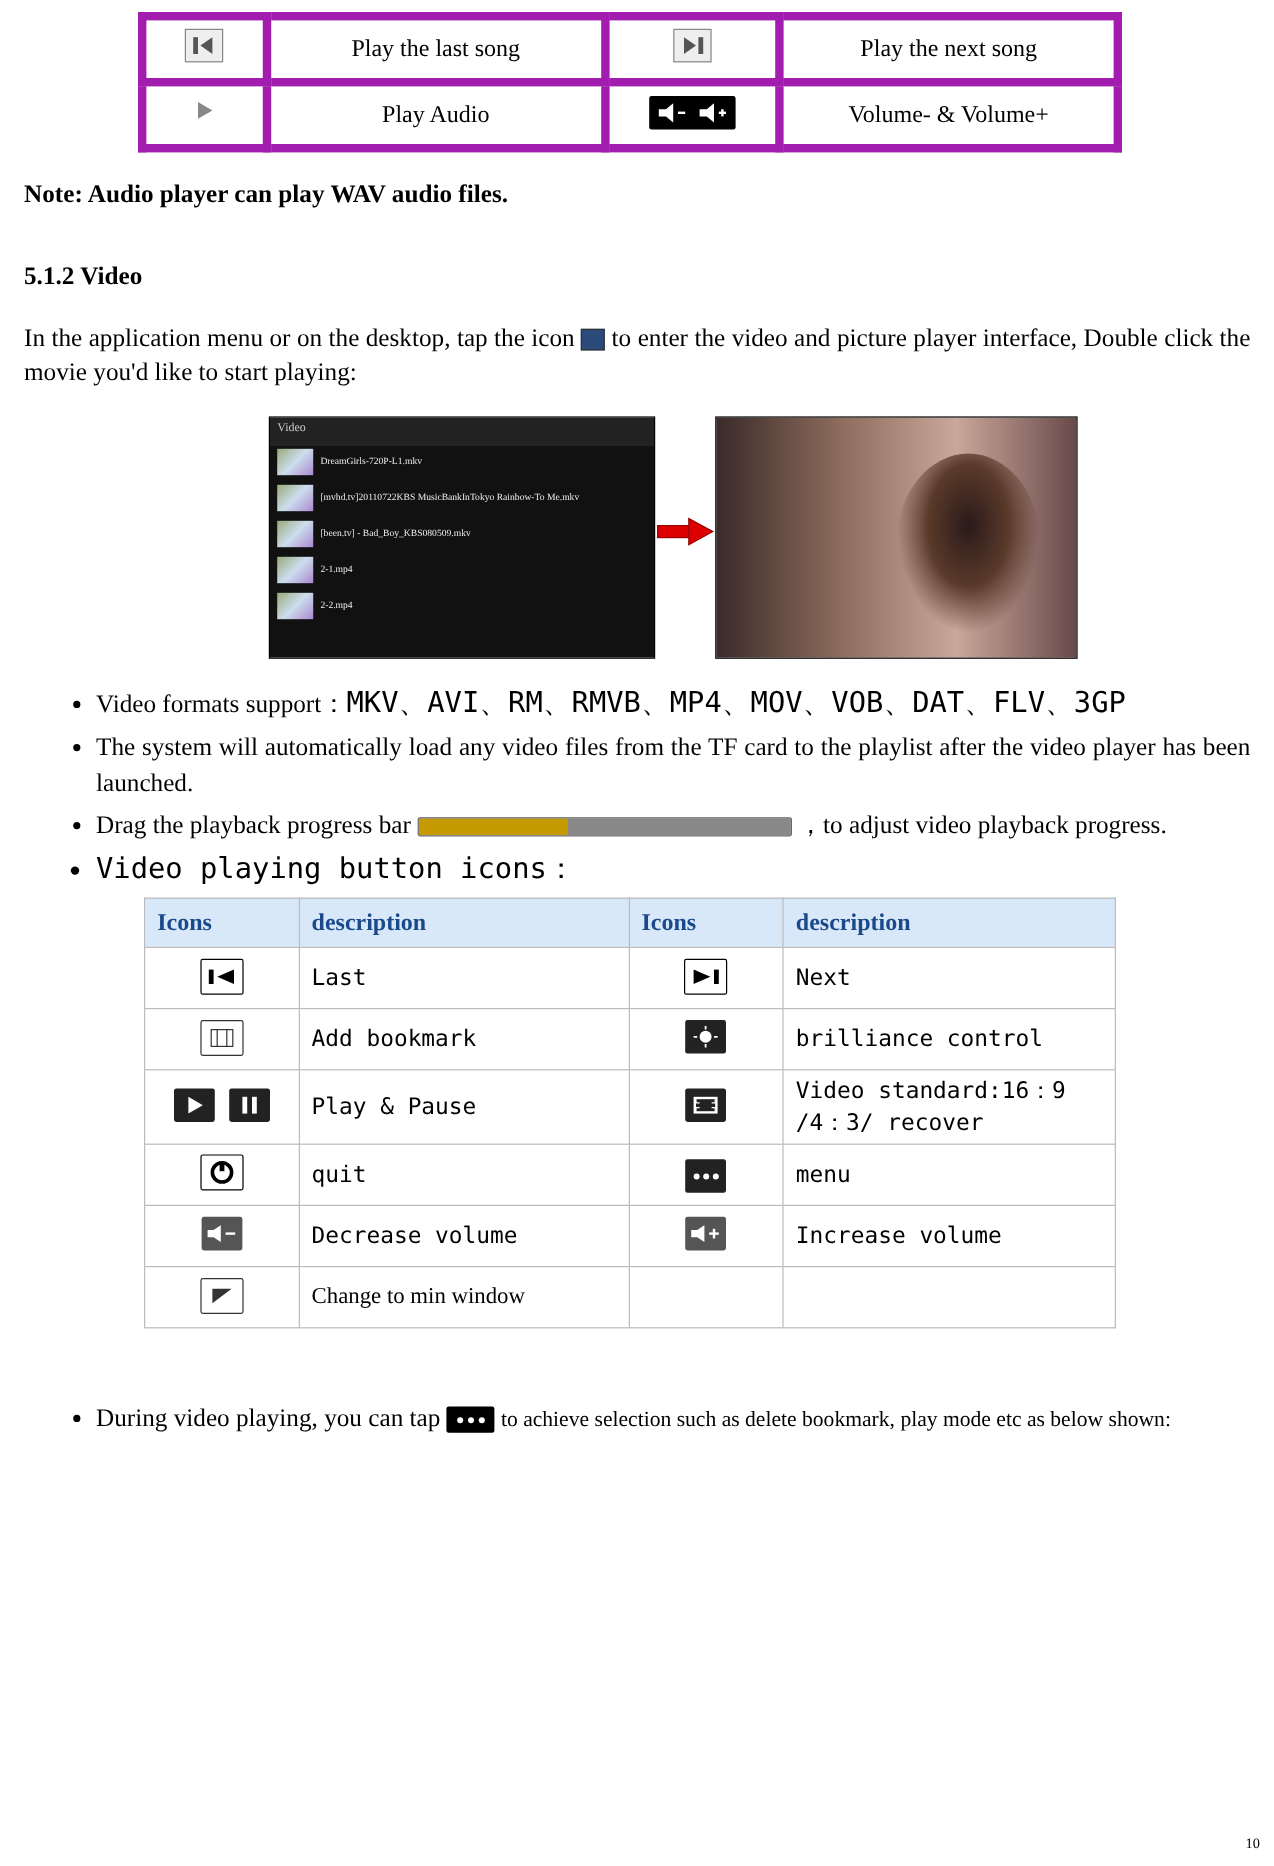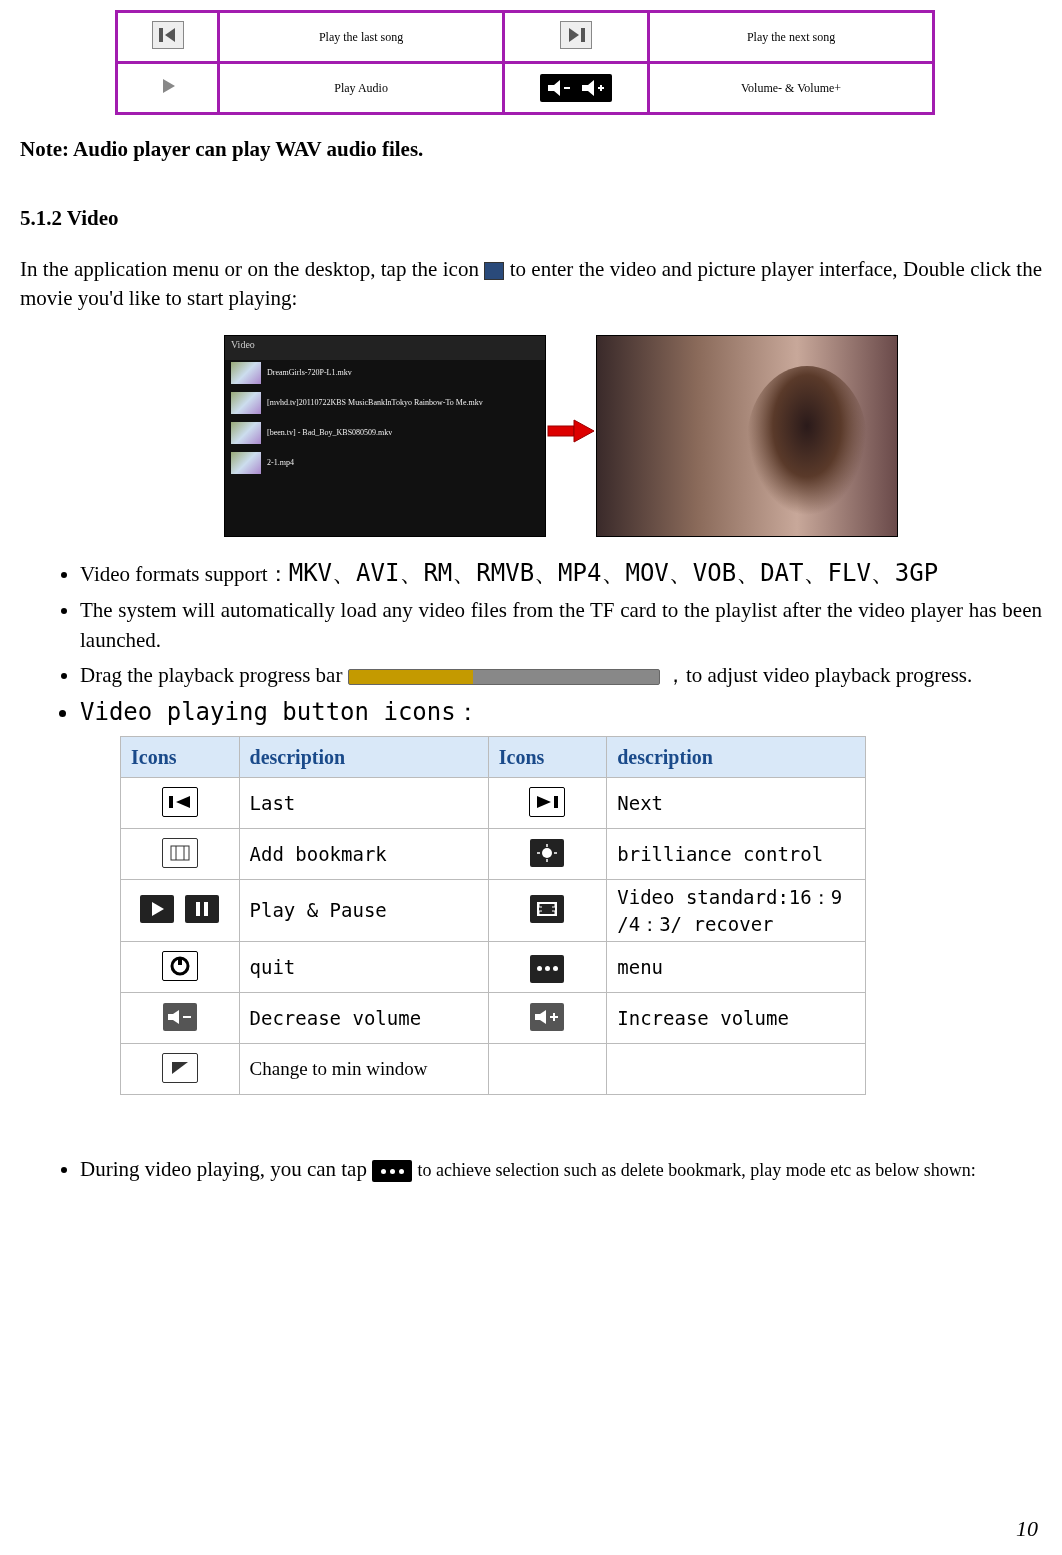--- a/index.html
+++ b/index.html
@@ -10,25 +10,25 @@
     width: 1022px;
     color: #000;
     line-height: 1.4;
   }
   table.audio-table {
     border-collapse: collapse;
     width: 820px;
     margin-left: 95px;
   }
   table.audio-table td {
-    border: 3px solid #a21caf;
+    border: 7px solid #a21caf;
     height: 46px;
     text-align: center;
     vertical-align: middle;
-    font-size: 12px;
+    font-size: 20px;
   }
   table.audio-table td.c1 { width: 90px; }
   table.audio-table td.c2 { width: 260px; }
   table.audio-table td.c3 { width: 130px; }
   table.audio-table td.c4 { width: 260px; }
   .note {
     font-weight: bold;
     margin-top: 20px;
   }
   h3 {
@@ -120,21 +120,21 @@
     display: inline-block;
     width: 310px;
     height: 14px;
     border: 1px solid #666;
     vertical-align: middle;
     background: linear-gradient(to right, #c49a00 0%, #c49a00 40%, #888 40%, #888 100%);
     border-radius: 2px;
   }
   table.video-table {
     border-collapse: collapse;
-    width: 746px;
+    width: 810px;
     margin-left: 100px;
     margin-top: 6px;
   }
   table.video-table th {
     background: #d9e8f8;
     color: #1a4a8a;
     font-weight: bold;
     text-align: left;
     padding: 6px 10px;
     border: 1px solid #bbb;
@@ -170,23 +170,22 @@
   .audio-ico {
     display: inline-block;
     width: 30px; height: 26px;
     border: 1px solid #888;
     position: relative;
     background: #eee;
   }
   .page-number {
     position: absolute;
     bottom: 10px;
-    right: 24px;
-    font-size: 22px;
-    font-style: italic;
+    right: 12px;
+    font-size: 12px;
   }
   .during-icon {
     display: inline-flex;
     width: 40px; height: 22px;
     background: #000;
     vertical-align: middle;
     align-items: center; justify-content: center;
     gap: 4px;
     border-radius: 2px;
   }
@@ -271,20 +270,24 @@
         <div class="fn">[mvhd.tv]20110722KBS MusicBankInTokyo Rainbow-To Me.mkv</div>
       </div>
     <div class="row r3">
         <div class="thumb"></div>
         <div class="fn">[been.tv] - Bad_Boy_KBS080509.mkv</div>
       </div>
     <div class="row r4">
         <div class="thumb"></div>
         <div class="fn">2-1.mp4</div>
       </div>
+    <div class="row r5">
+        <div class="thumb"></div>
+        <div class="fn">2-2.mp4</div>
+      </div>
   </div>
   <div class="red-arrow">
     <svg width="50" height="30">
         <rect x="2" y="10" width="26" height="10" fill="#d00" stroke="#900"></rect>
         <polygon points="28,4 28,26 48,15" fill="#d00" stroke="#900"></polygon>
       </svg>
   </div>
   <div class="screen-right"></div>
 </div>
 

